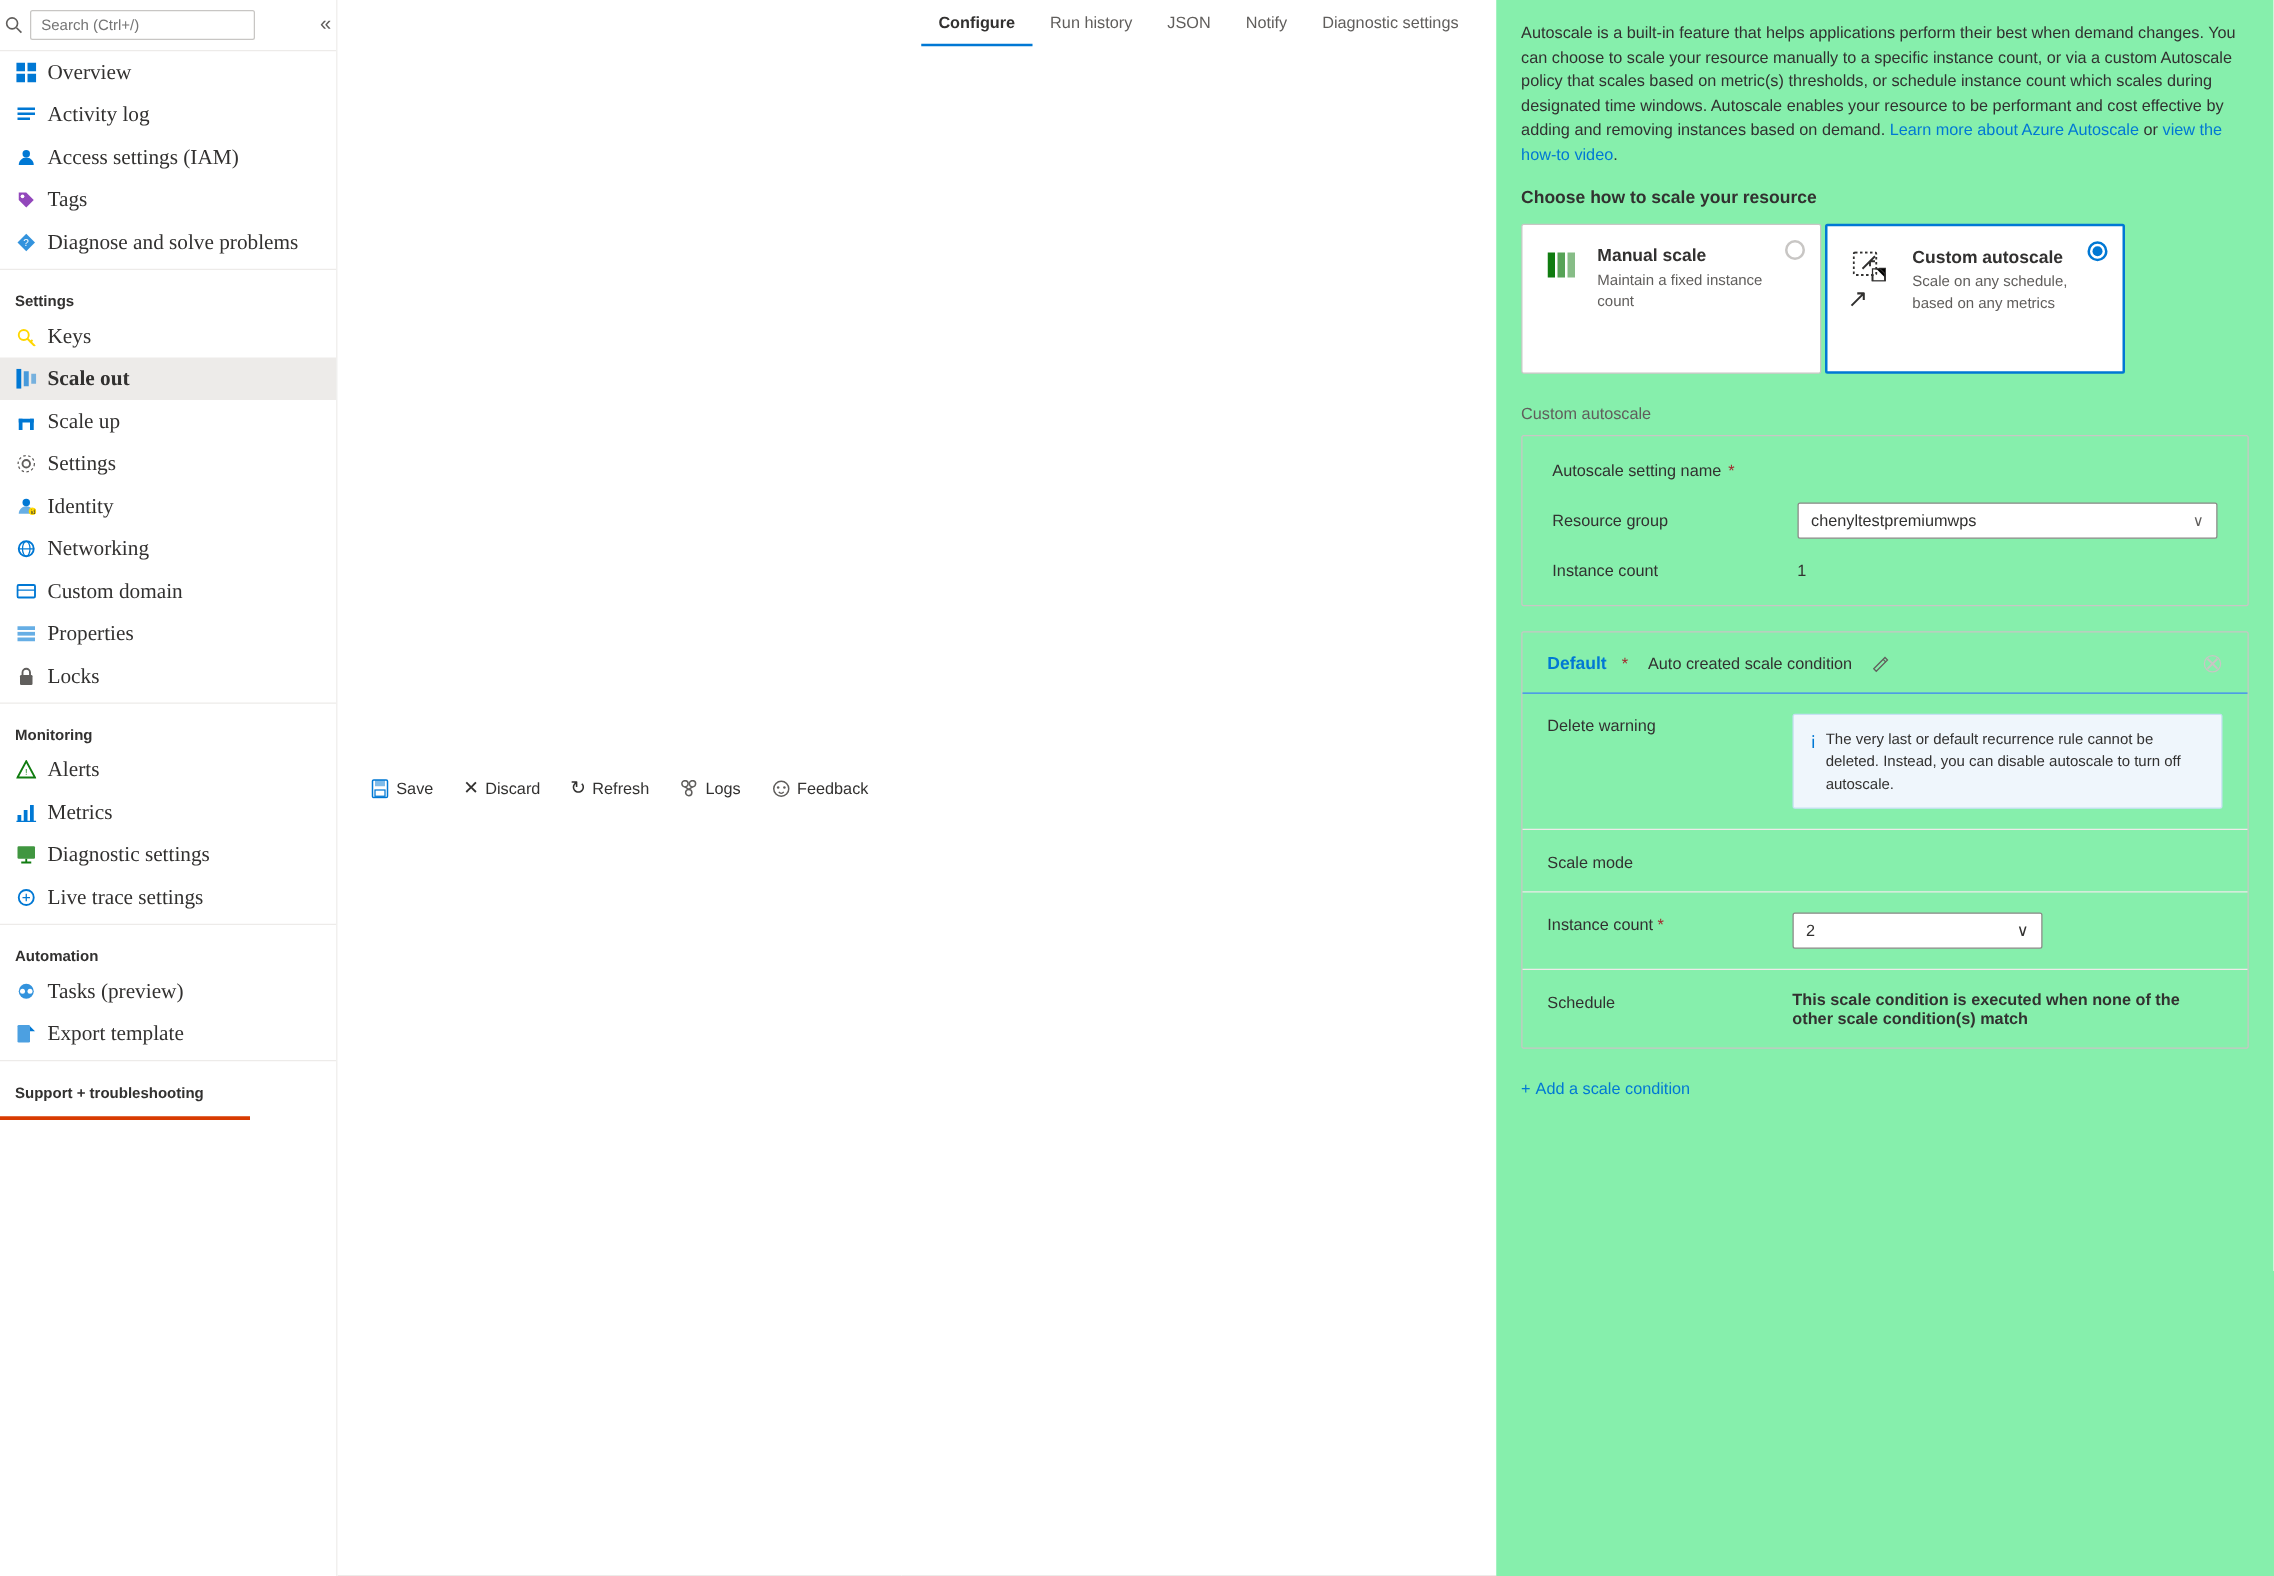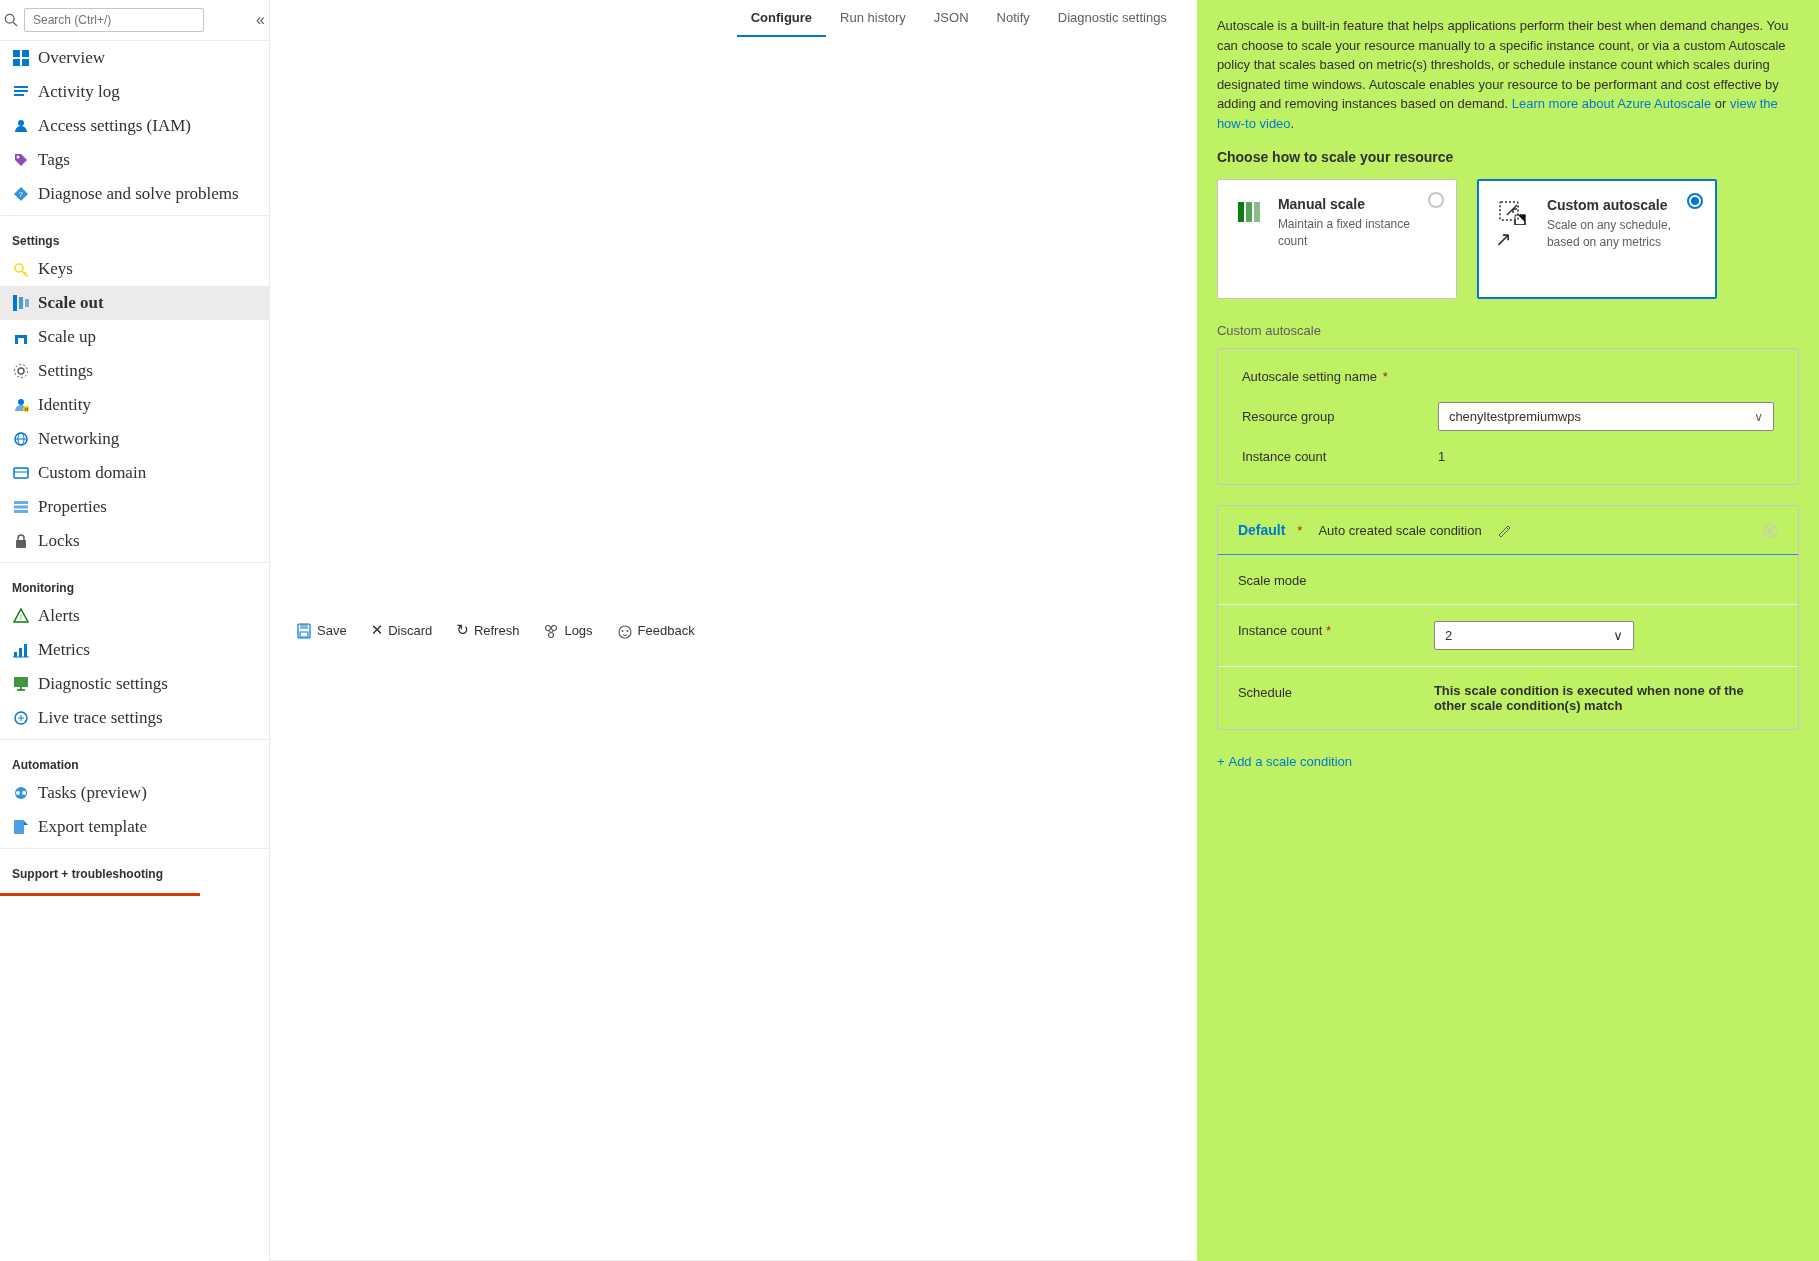--- a/index.html
+++ b/index.html
@@ -124,42 +124,42 @@
       color: #323130;
       font-weight: 600;
       border-bottom: 2px solid #0078d4;
     }
 
     
     .content {
       flex: 1;
       overflow-y: auto;
       padding: 16px 20px;
-      background: #bef264;
+      background: #86efac;
     }
 
     .description-text {
       font-size: 13px;
       color: #323130;
       line-height: 1.5;
       margin-bottom: 16px;
       max-width: 960px;
     }
     .description-text a { color: #0078d4; text-decoration: none; }
 
     .section-title {
       font-weight: 600;
       font-size: 14px;
       margin-bottom: 14px;
     }
 
     
     .scale-cards {
       display: flex;
-      gap: 20px;
+      gap: 3px;
       margin-bottom: 24px;
     }
     .scale-card {
       border: 1px solid #c8c6c4;
       border-radius: 2px;
       padding: 16px 20px;
       width: 240px;
       min-height: 120px;
       cursor: pointer;
       display: flex;
@@ -762,20 +762,29 @@
           <svg width="16" height="16" viewBox="0 0 16 16">
               <circle cx="8" cy="8" r="6.5" stroke="#c8c6c4" stroke-width="1" fill="none"></circle>
               <line x1="4" y1="4" x2="12" y2="12" stroke="#c8c6c4" stroke-width="1.5"></line>
               <line x1="12" y1="4" x2="4" y2="12" stroke="#c8c6c4" stroke-width="1.5"></line>
             </svg>
         </button>
       </div>
 
       <div class="scale-condition-body">
 
+        <div class="condition-row">
+          <div class="condition-label">Delete warning</div>
+          <div class="condition-content">
+            <div class="info-box">
+              <span class="info-icon">ℹ</span>
+              <span>The very last or default recurrence rule cannot be deleted. Instead, you can disable autoscale to turn off autoscale.</span>
+            </div>
+          </div>
+        </div>
 
         <div class="condition-row">
           <div class="condition-label">Scale mode</div>
         </div>
 
         <div class="condition-row">
           <div class="condition-label">
             <span>Instance count</span>
             <span class="required">*</span>
           </div>

